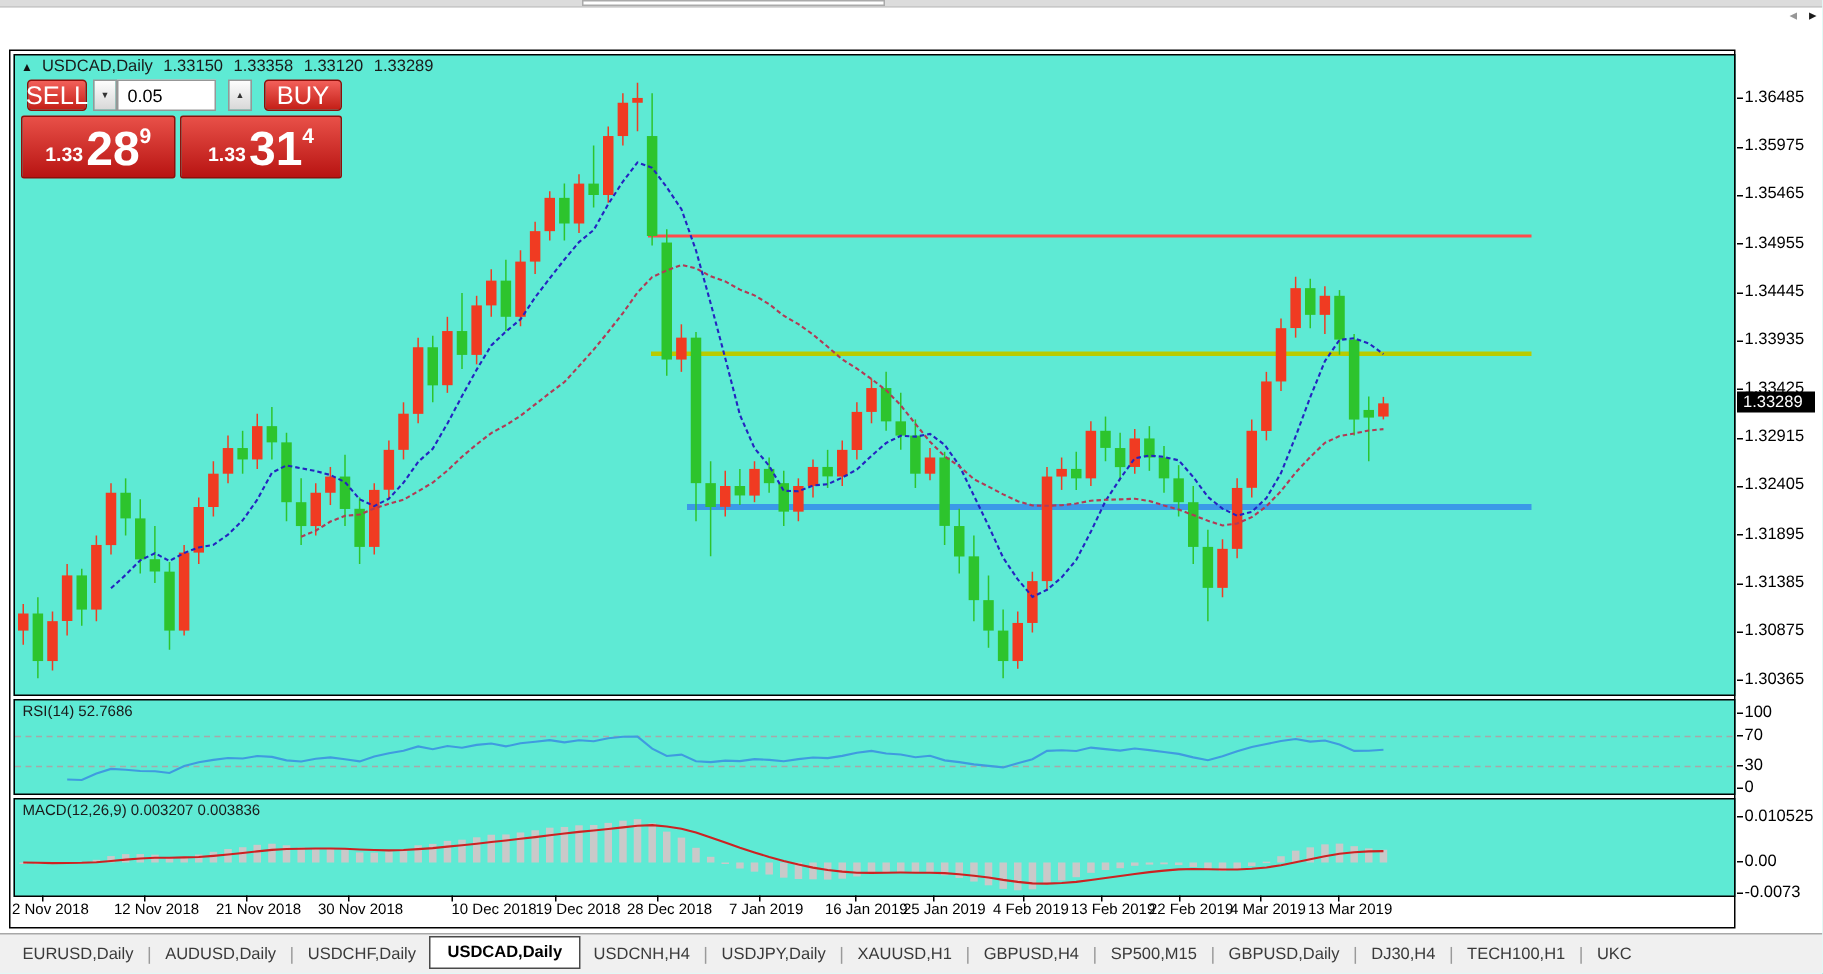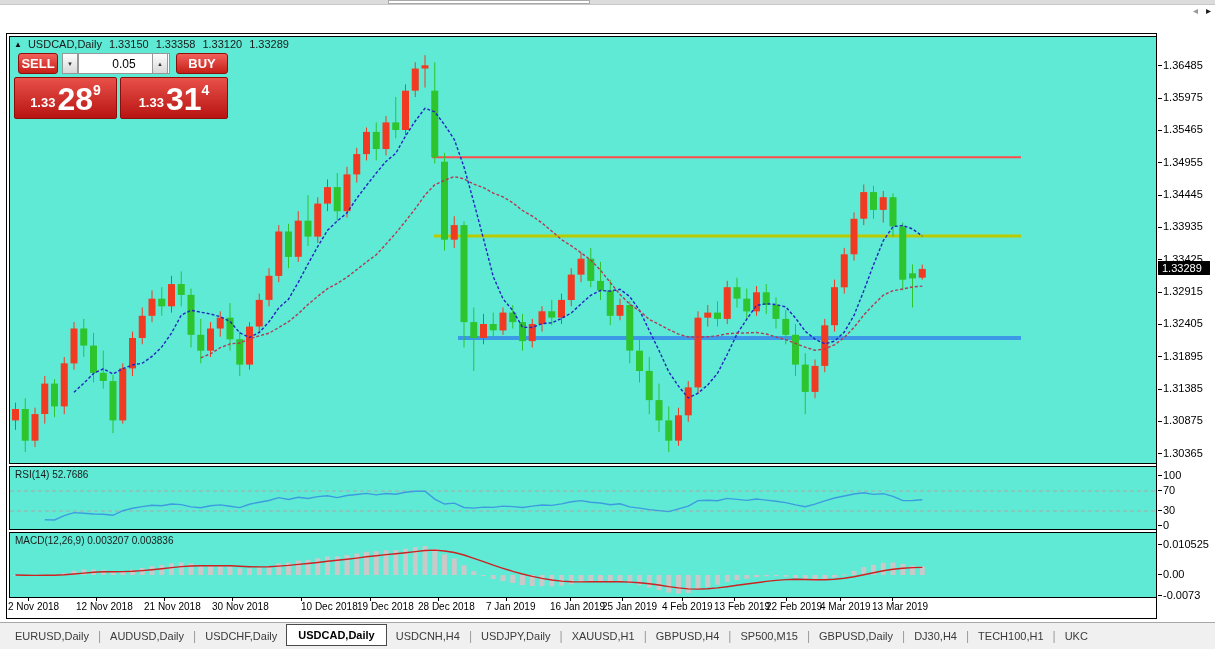--- a/index.html
+++ b/index.html
@@ -21,29 +21,29 @@
   .pane-rsi{top:432px;height:64px;}
   .pane-macd{top:498px;height:66px;}
   .pane svg{position:absolute;left:0;top:0;}
   .pane-label{position:absolute;left:5px;top:2px;font-size:10px;color:#1a1a1a;white-space:nowrap;}
   
   .chart-header{position:absolute;left:14px;top:38px;font-size:11px;color:#1a1a1a;display:flex;align-items:center;z-index:30;}
   .chart-header .tri{font-size:8px;margin-right:6px;color:#111;cursor:default;}
   .chart-header span{margin-right:7px;}
   .trade-widget{position:absolute;left:14px;top:52px;z-index:30;}
   .btn-red{background:linear-gradient(#f2605a,#c41f17);border:1px solid #8e0f0a;border-radius:3px;
-           color:#fff;font-size:13px;font-weight:bold;display:flex;align-items:center;justify-content:center;cursor:default;}
+           color:#fff;font-size:17px;font-weight:normal;display:flex;align-items:center;justify-content:center;cursor:default;}
   .btn-sell{position:absolute;left:4px;top:1px;width:40px;height:21px;}
   .btn-buy{position:absolute;left:162px;top:1px;width:52px;height:21px;}
   .spin-btn{position:absolute;top:1px;width:16px;height:21px;background:linear-gradient(#fdfdfd,#d8d8d8);
             border:1px solid #979797;font-size:6px;color:#333;display:flex;align-items:center;justify-content:center;cursor:default;}
   .spin-down{left:48px;}
   .spin-up{left:138px;}
-  .vol-field{position:absolute;left:64px;top:1px;width:92px;height:21px;background:#fff;border:1px solid #979797;
-             font-size:12px;color:#000;text-align:center;padding:0 6px;font-family:"Liberation Sans",sans-serif;}
+  .vol-field{position:absolute;left:64px;top:1px;width:66px;height:21px;background:#fff;border:1px solid #979797;
+             font-size:12px;color:#000;text-align:left;padding:0 6px;font-family:"Liberation Sans",sans-serif;}
   .px-box{position:absolute;top:25px;height:42px;background:linear-gradient(#e85048,#b81412);border:1px solid #8e0f0a;
           border-radius:2px;color:#fff;display:flex;align-items:flex-end;justify-content:center;padding-bottom:3px;cursor:default;}
   .px-sell{left:0;width:103px;}
   .px-buy{left:106px;width:108px;}
   .px-small{font-size:13px;font-weight:bold;margin:0 2px 5px 0;}
   .px-big{font-size:32px;font-weight:bold;line-height:1;}
   .px-sup{font-size:14px;font-weight:bold;margin-bottom:17px;}
   
   .axis-label{position:absolute;left:1163px;font-size:11px;color:#000;white-space:nowrap;}
   .axis-tick{position:absolute;left:1158px;width:4px;height:1px;background:#000;}

